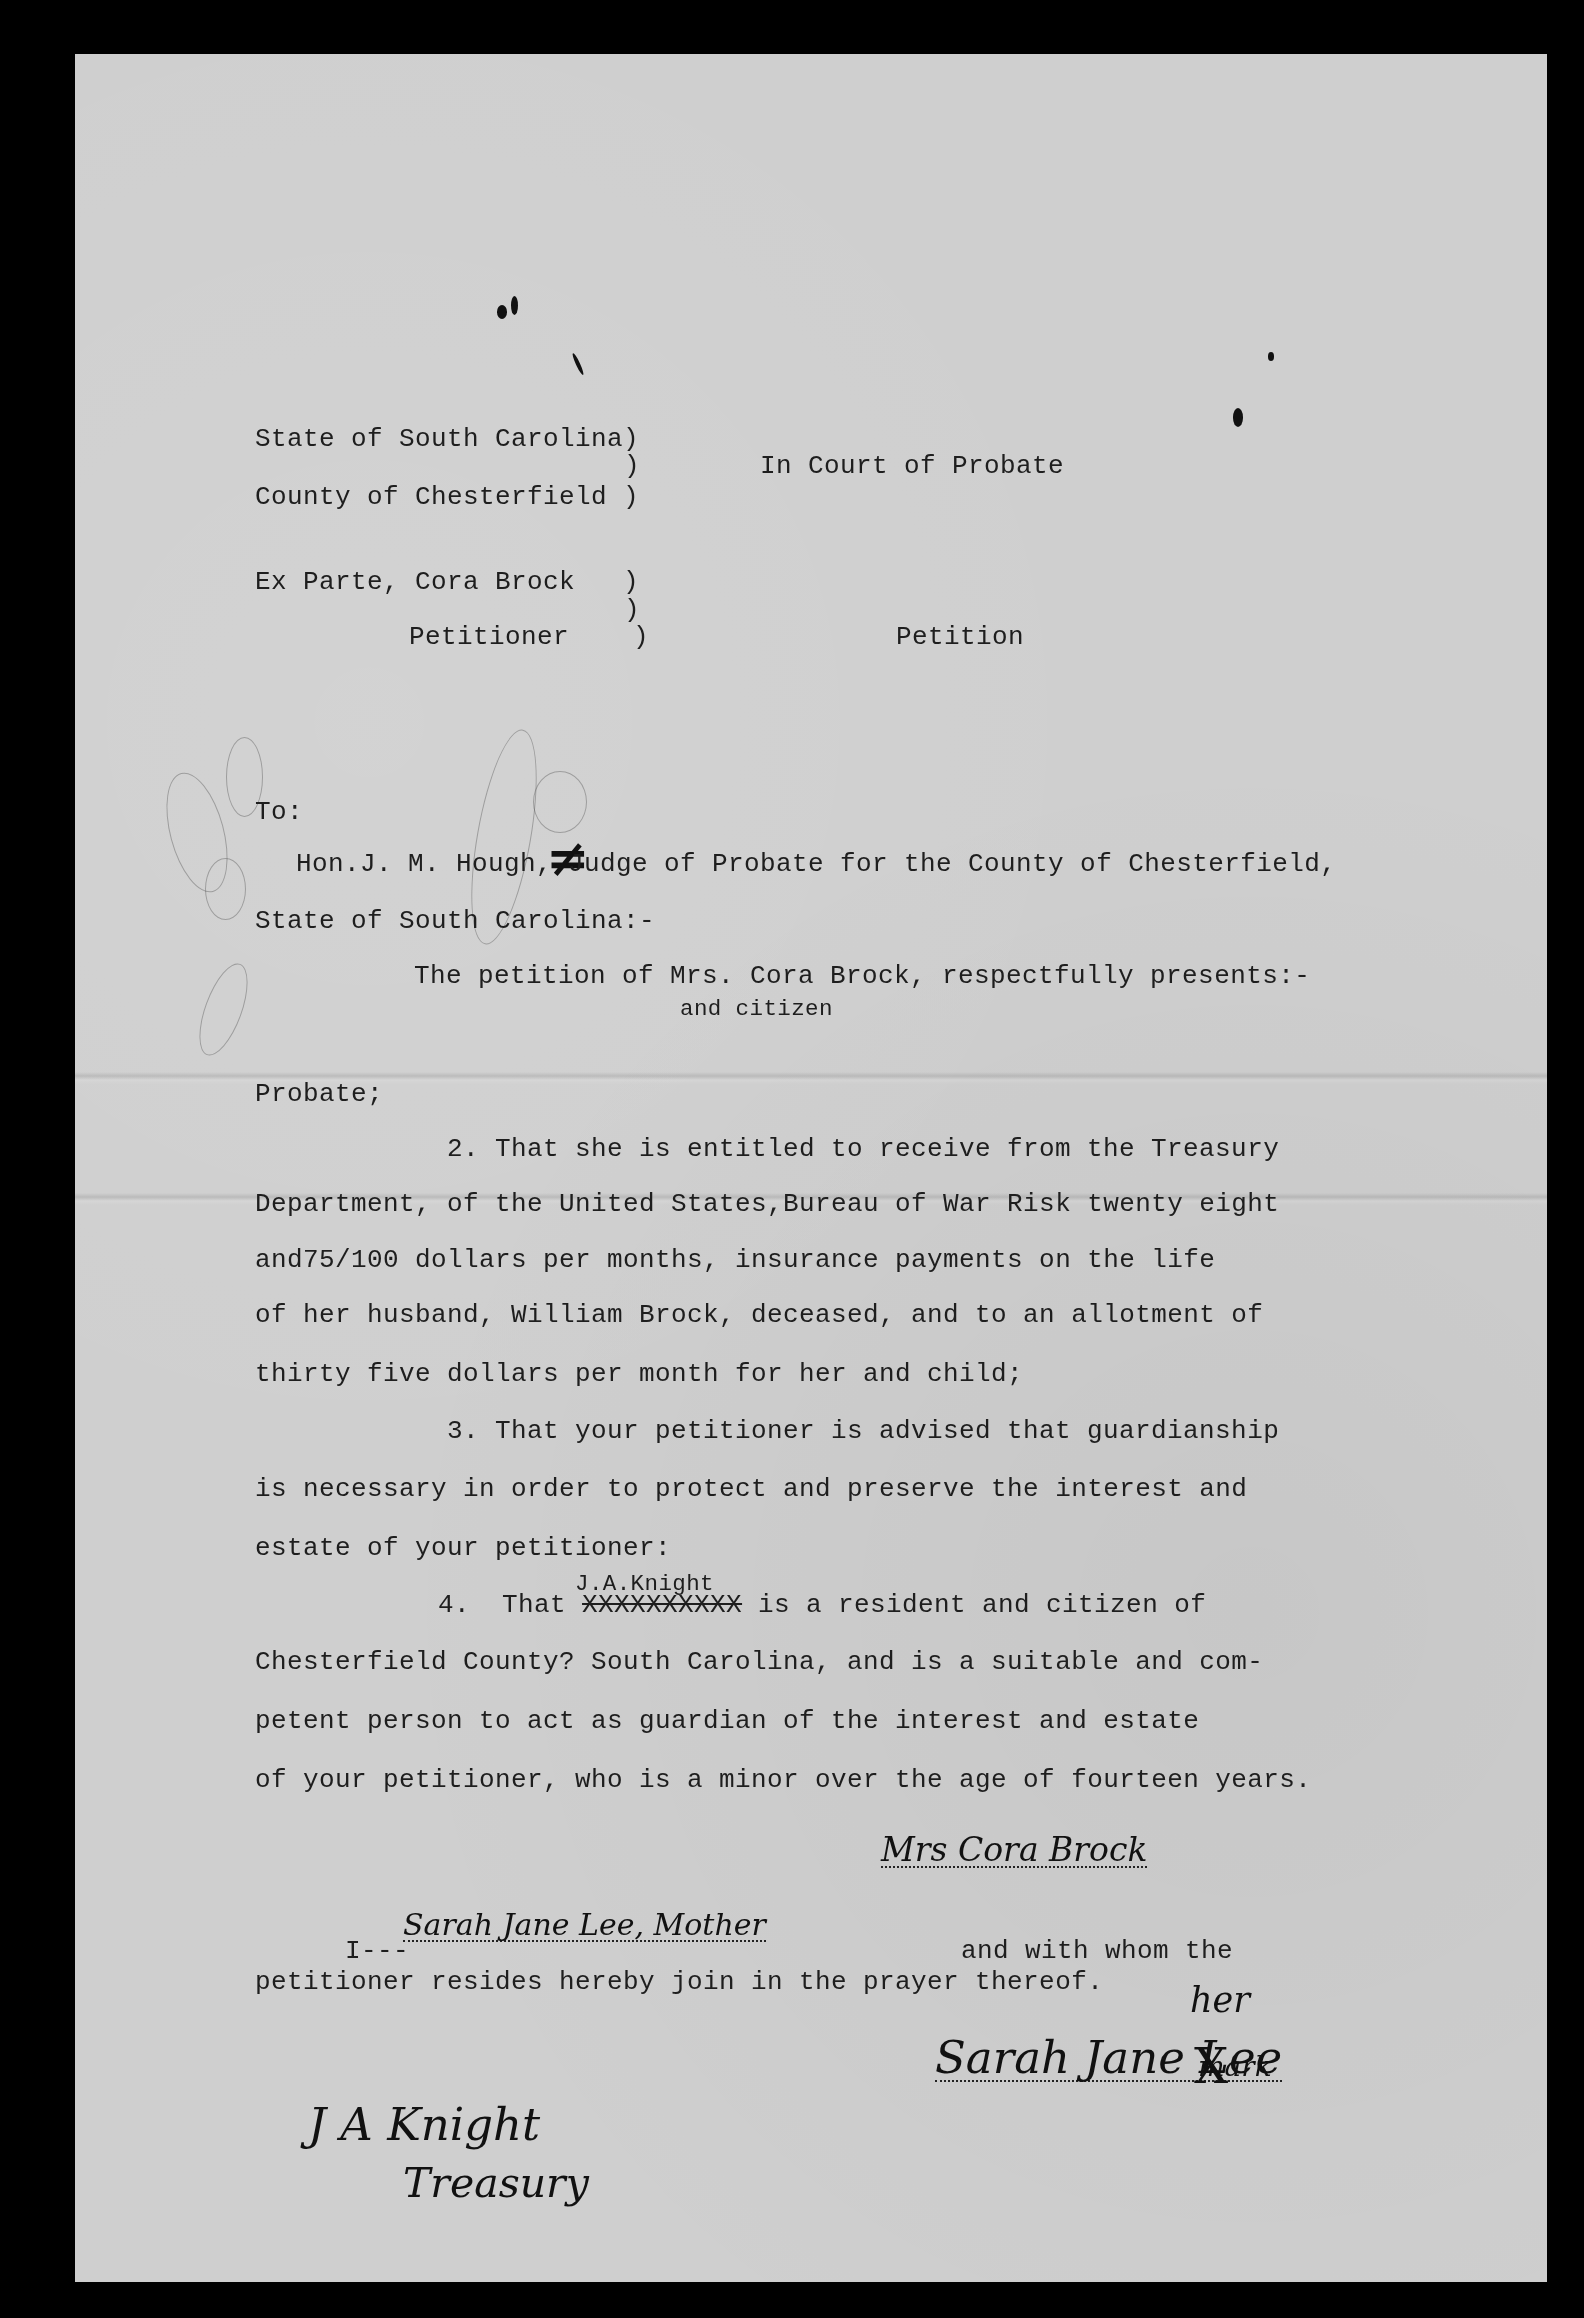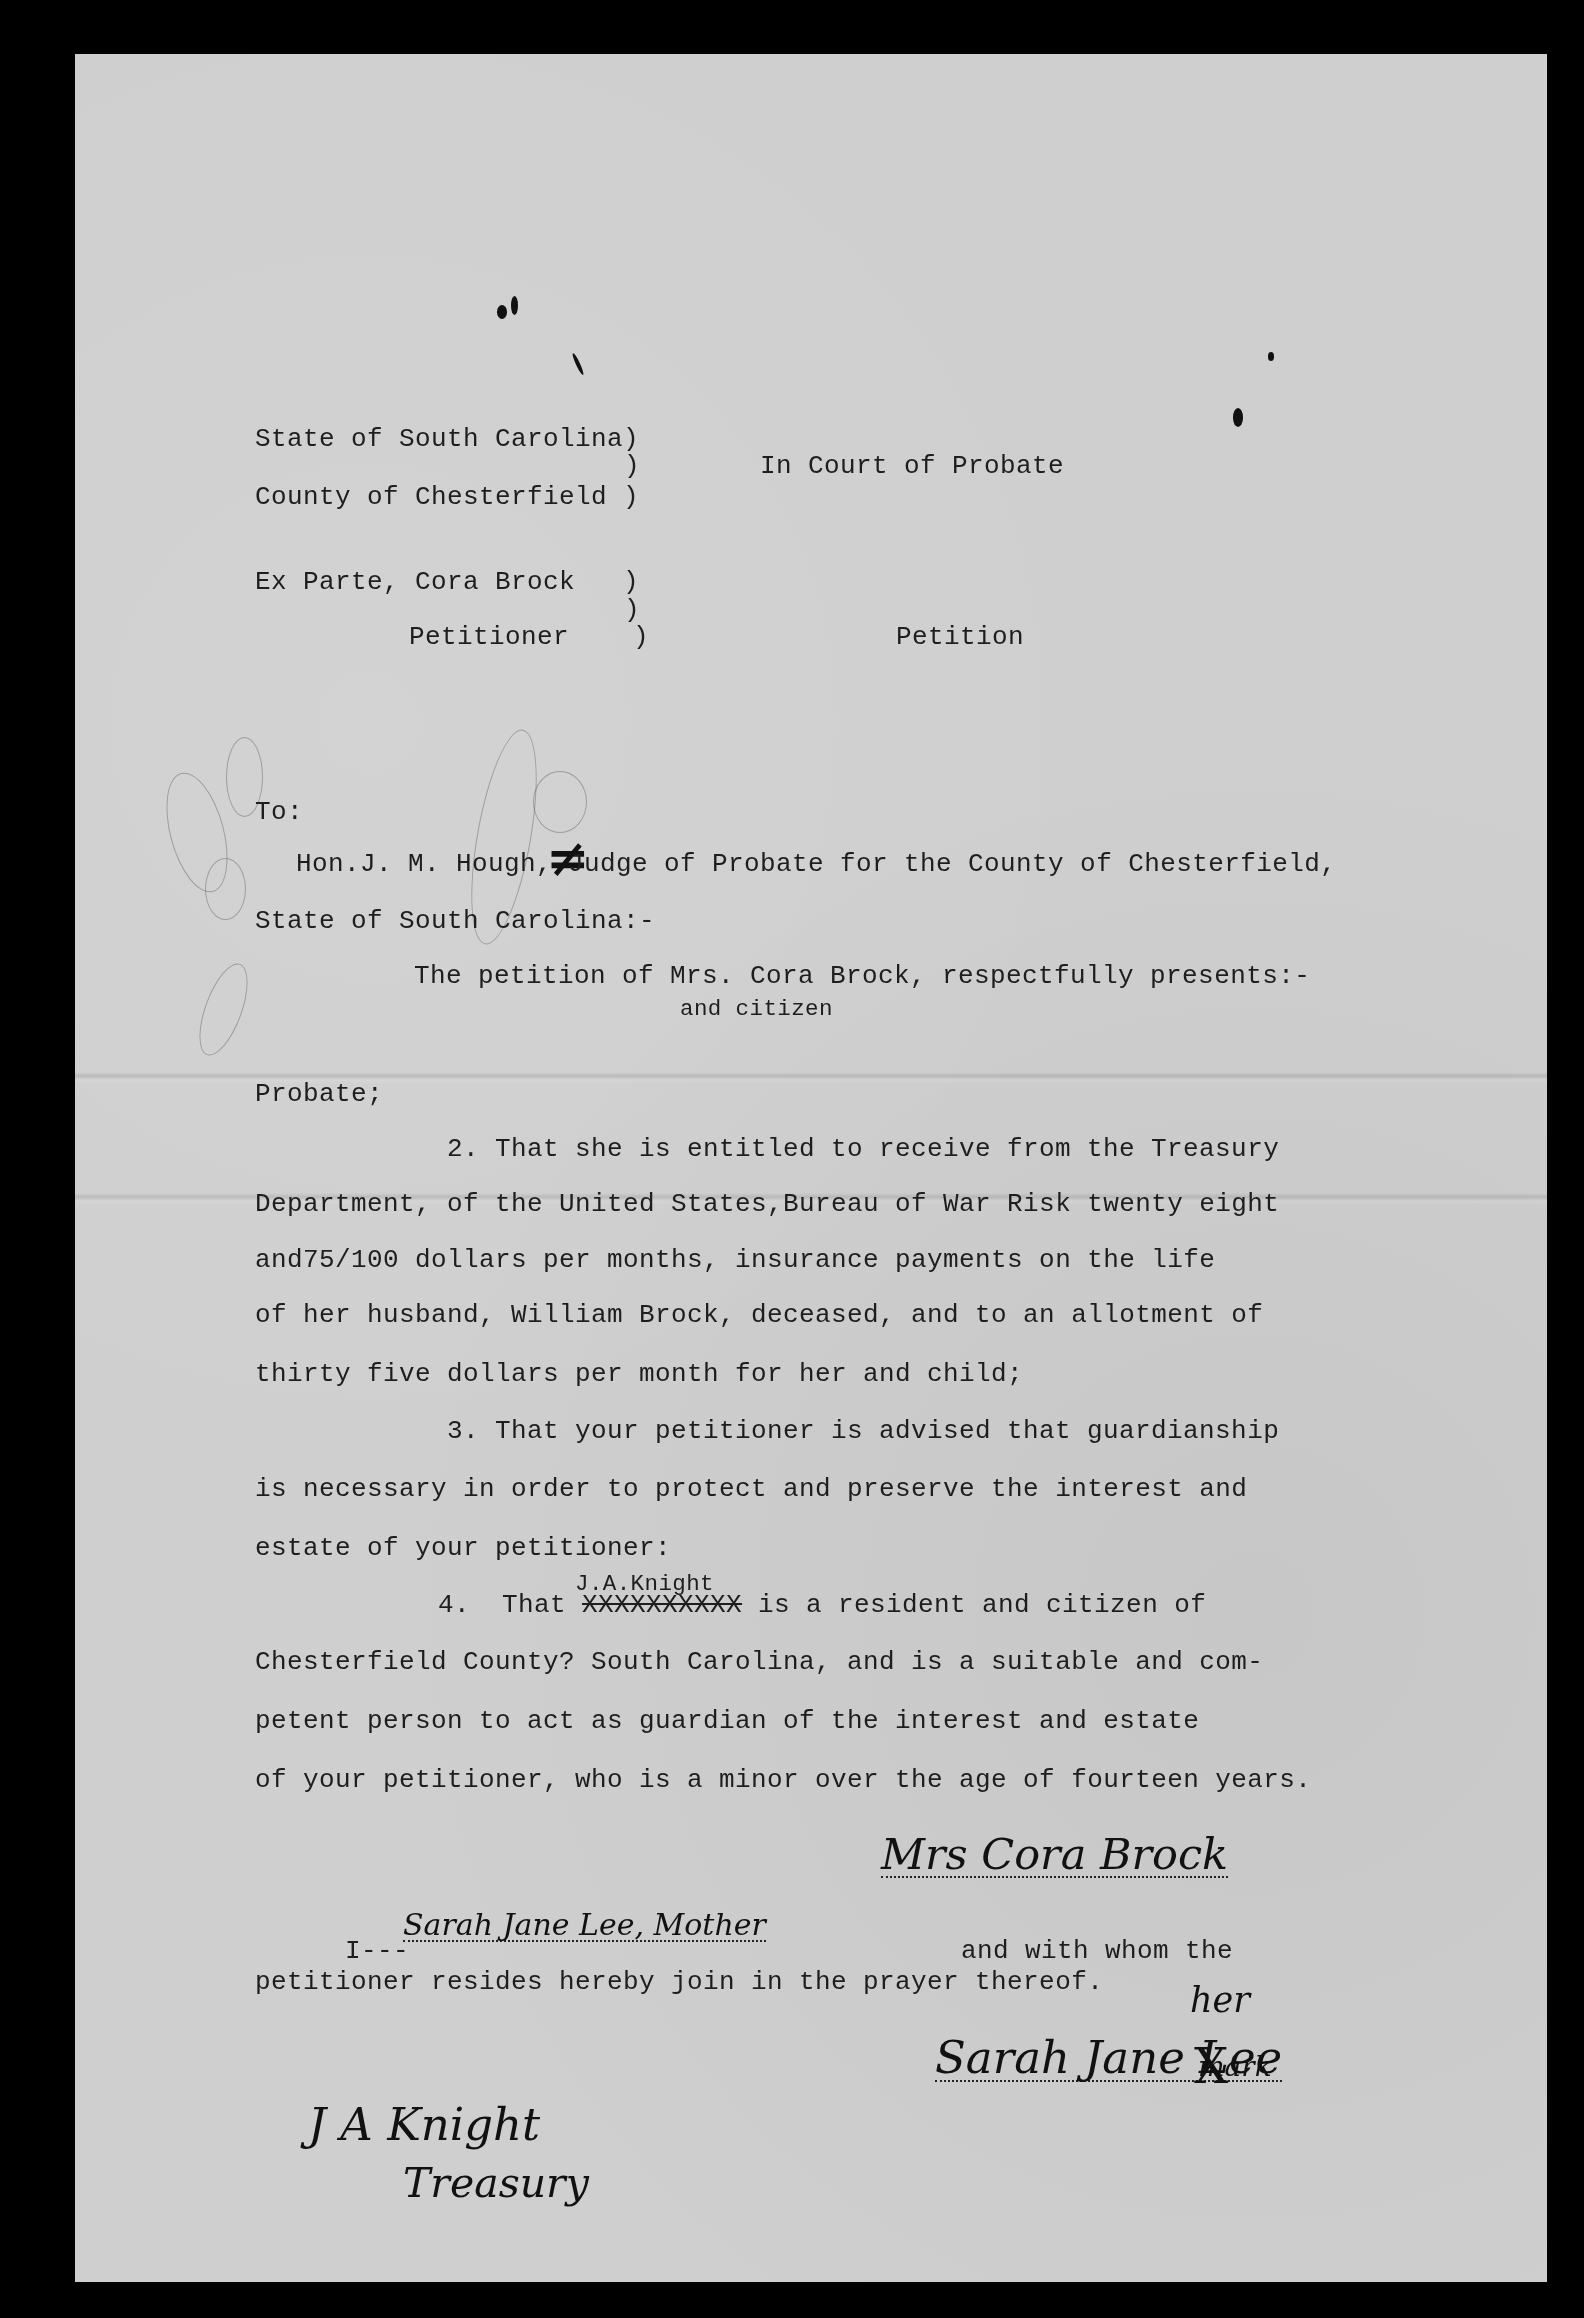--- a/index.html
+++ b/index.html
@@ -84,21 +84,21 @@
   <div class="t" style="left:372px;top:1364px;">3. That your petitioner is advised that guardianship</div>
   <div class="t" style="left:180px;top:1422px;">is necessary in order to protect and preserve the interest and</div>
   <div class="t" style="left:180px;top:1481px;">estate of your petitioner:</div>
 
   <div class="t small" style="left:500px;top:1519px;">J.A.Knight</div>
   <div class="t" style="left:363px;top:1538px;"><span>4.  That </span><span class="strike">XXXXXXXXXX</span><span> is a resident and citizen of</span></div>
   <div class="t" style="left:180px;top:1595px;">Chesterfield County? South Carolina, and is a suitable and com-</div>
   <div class="t" style="left:180px;top:1654px;">petent person to act as guardian of the interest and estate</div>
   <div class="t" style="left:180px;top:1713px;">of your petitioner, who is a minor over the age of fourteen years.</div>
 
-  <div class="hand underline-dots" style="left:806px;top:1779px;font-size:43px;">Mrs Cora Brock</div>
+  <div class="hand underline-dots" style="left:806px;top:1779px;font-size:33px;">Mrs Cora Brock</div>
 
   <div class="t" style="left:270px;top:1884px;">I---</div>
   <div class="hand underline-dots" style="left:328px;top:1856px;font-size:30px;">Sarah Jane Lee, Mother</div>
   <div class="t" style="left:886px;top:1884px;">and with whom the</div>
   <div class="t" style="left:180px;top:1915px;">petitioner resides hereby join in the prayer thereof.</div>
 
   <div class="hand" style="left:1115px;top:1929px;font-size:35px;">her</div>
   <div class="hand underline-dots" style="left:860px;top:1981px;font-size:45px;">Sarah Jane Lee</div>
   <div class="hand" style="left:1119px;top:1988px;font-size:48px;font-style:normal;">X</div>
   <div class="hand" style="left:1123px;top:1999px;font-size:28px;">mark</div>

